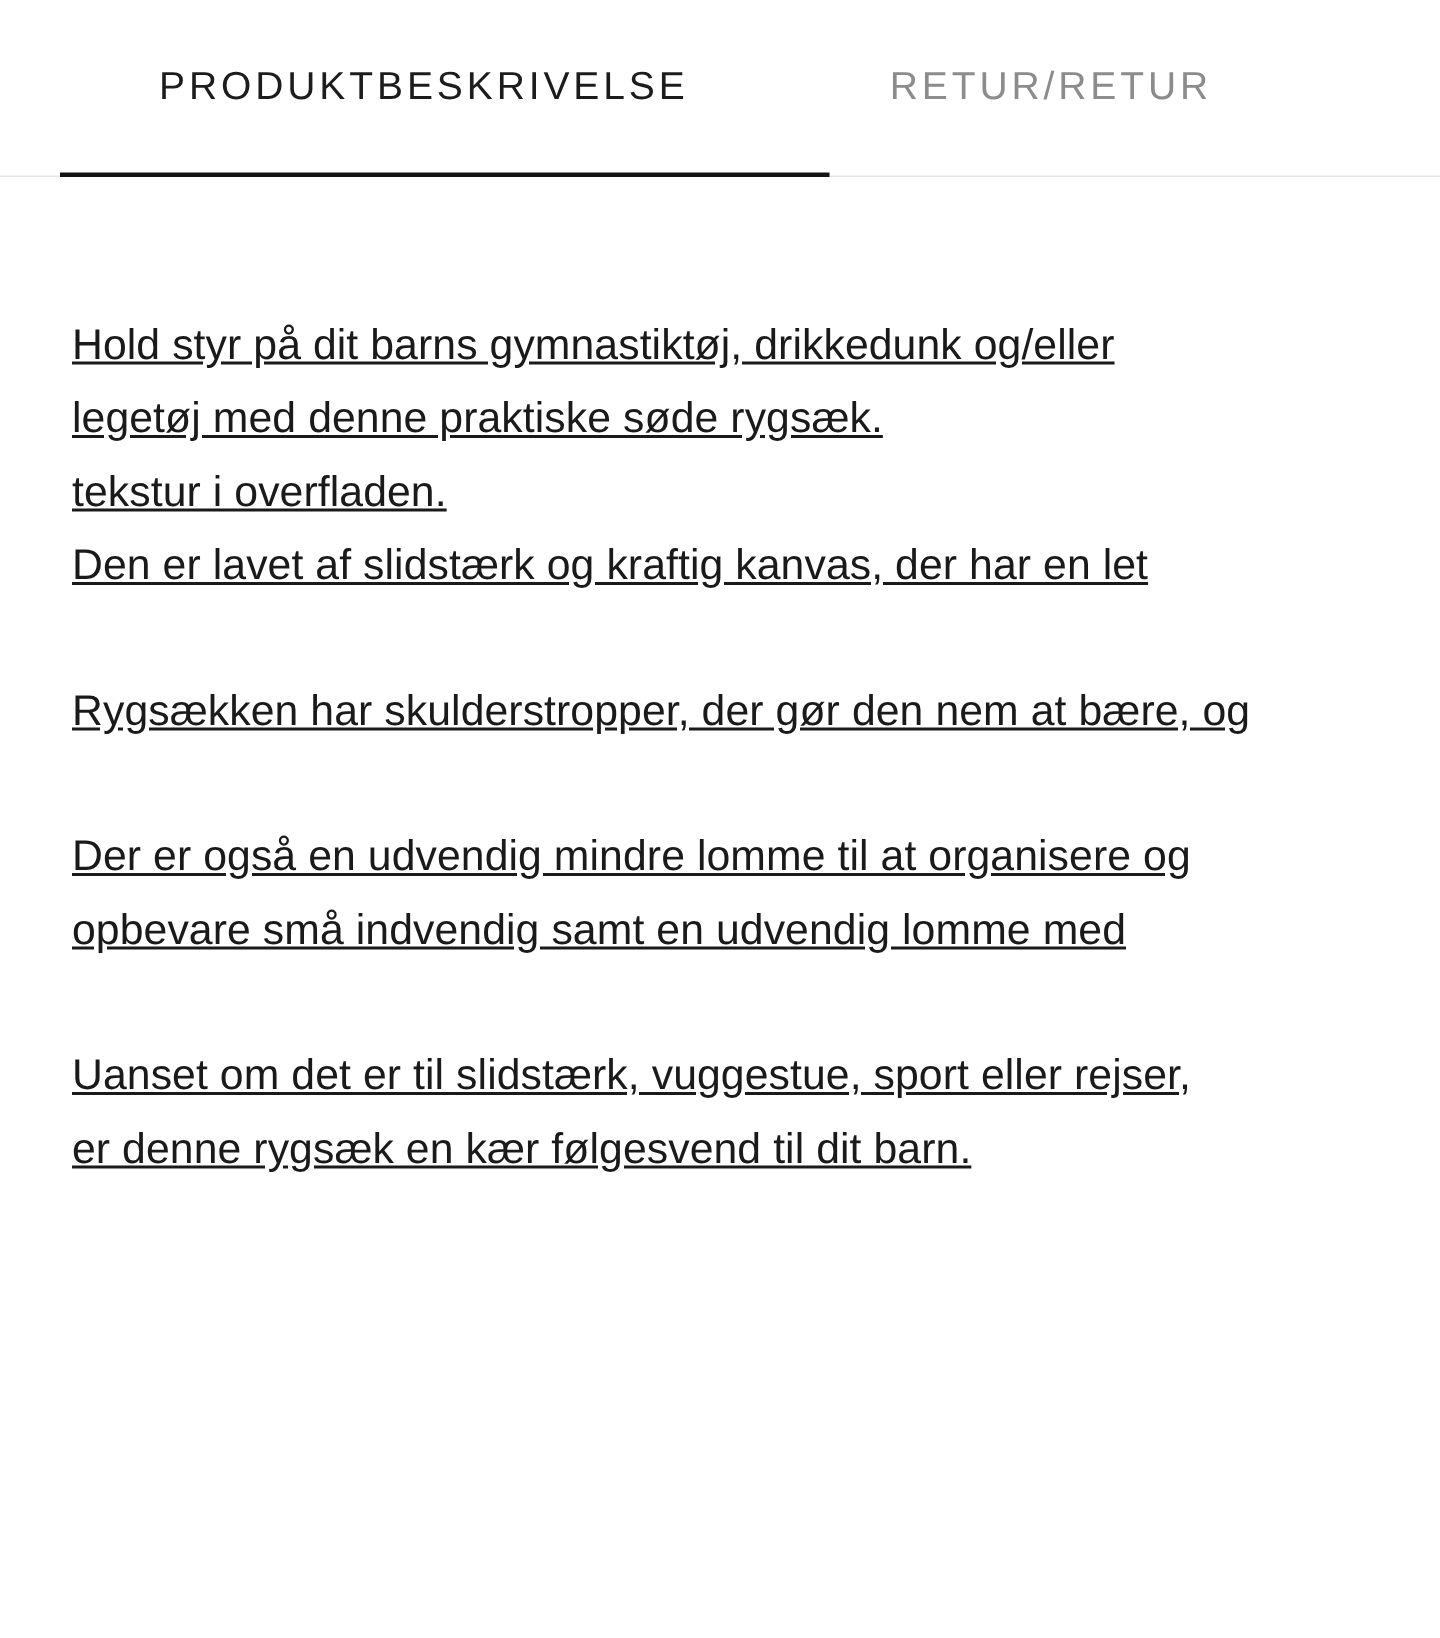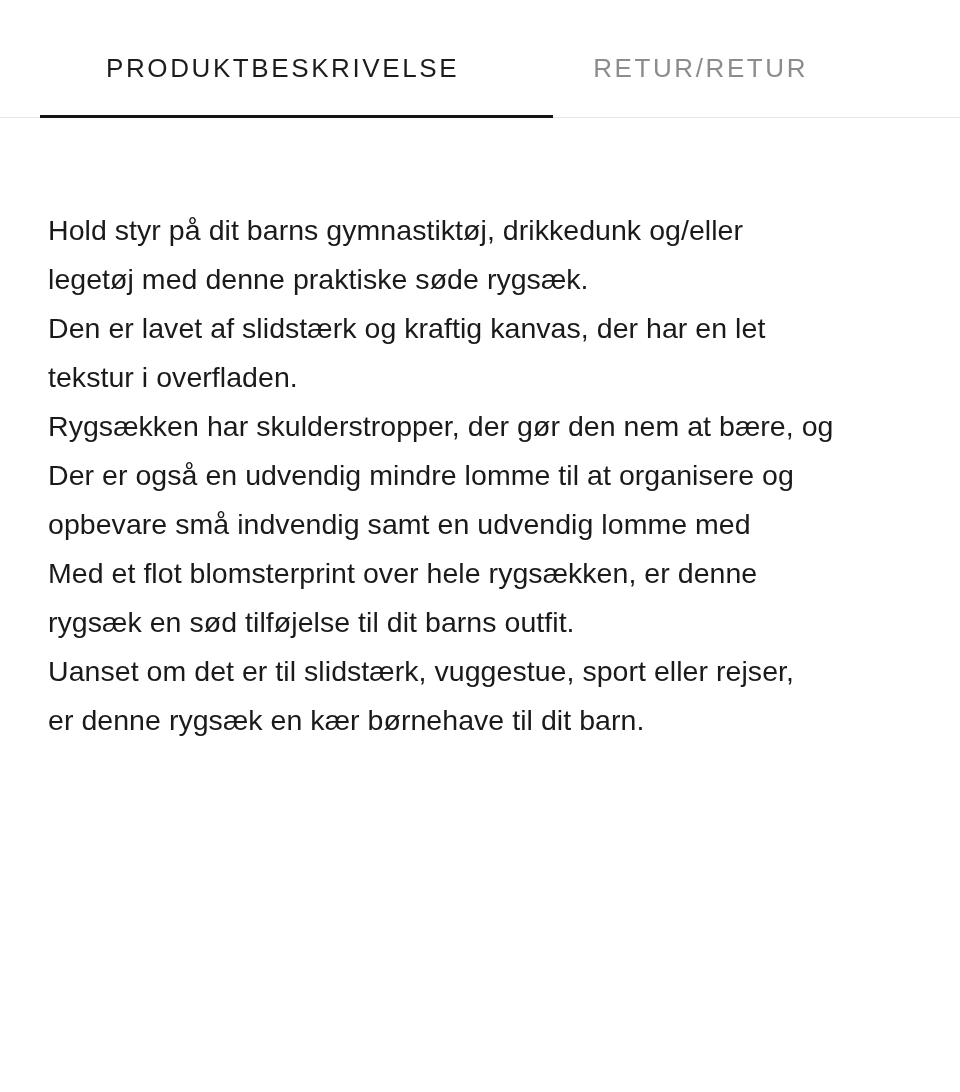--- a/index.html
+++ b/index.html
@@ -23,21 +23,21 @@
     background: #ffffff;
     box-sizing: border-box;
   }
 
   
   .tab-bar {
     position: relative;
     height: 118px;
     display: flex;
     align-items: flex-start;
-    padding-top: 52px;
+    padding-top: 41px;
     box-sizing: border-box;
   }
 
   .tab-divider {
     position: absolute;
     left: 0;
     right: 0;
     bottom: 0;
     height: 1px;
     background: #e6e6e6;
@@ -87,23 +87,25 @@
   }
 
   .desc-paragraph {
     margin: 0;
     color: #1a1a1a;
     font-family: "Liberation Sans", sans-serif;
     font-size: 28.5px;
     line-height: 49px;
     letter-spacing: 0.05px;
     max-width: 862px;
+    text-decoration: underline;
   }
 
   .desc-paragraph + .desc-paragraph {
+    margin-top: 48px;
   }
 
   .desc-paragraph:first-child {
     margin-top: 88px;
   }
 
   .desc-line {
     display: block;
   }
 </style>
@@ -123,37 +125,33 @@
 
     <div class="tab-divider"></div>
     <div class="tab-active-underline"></div>
   </div>
 
   <div class="description">
 
     <p class="desc-paragraph">
       <span class="desc-line">Hold styr på dit barns gymnastiktøj, drikkedunk og/eller</span>
       <span class="desc-line">legetøj med denne praktiske søde rygsæk.</span>
+      <span class="desc-line">tekstur i overfladen.</span>
       <span class="desc-line">Den er lavet af slidstærk og kraftig kanvas, der har en let</span>
-      <span class="desc-line">tekstur i overfladen.</span>
     </p>
 
     <p class="desc-paragraph">
       <span class="desc-line">Rygsækken har skulderstropper, der gør den nem at bære, og</span>
     </p>
 
     <p class="desc-paragraph">
       <span class="desc-line">Der er også en udvendig mindre lomme til at organisere og</span>
       <span class="desc-line">opbevare små indvendig samt en udvendig lomme med</span>
     </p>
 
-    <p class="desc-paragraph">
-      <span class="desc-line">Med et flot blomsterprint over hele rygsækken, er denne</span>
-      <span class="desc-line">rygsæk en sød tilføjelse til dit barns outfit.</span>
-    </p>
 
     <p class="desc-paragraph">
       <span class="desc-line">Uanset om det er til slidstærk, vuggestue, sport eller rejser,</span>
-      <span class="desc-line">er denne rygsæk en kær børnehave til dit barn.</span>
+      <span class="desc-line">er denne rygsæk en kær følgesvend til dit barn.</span>
     </p>
 
   </div>
 </div>
 
 </body></html>

